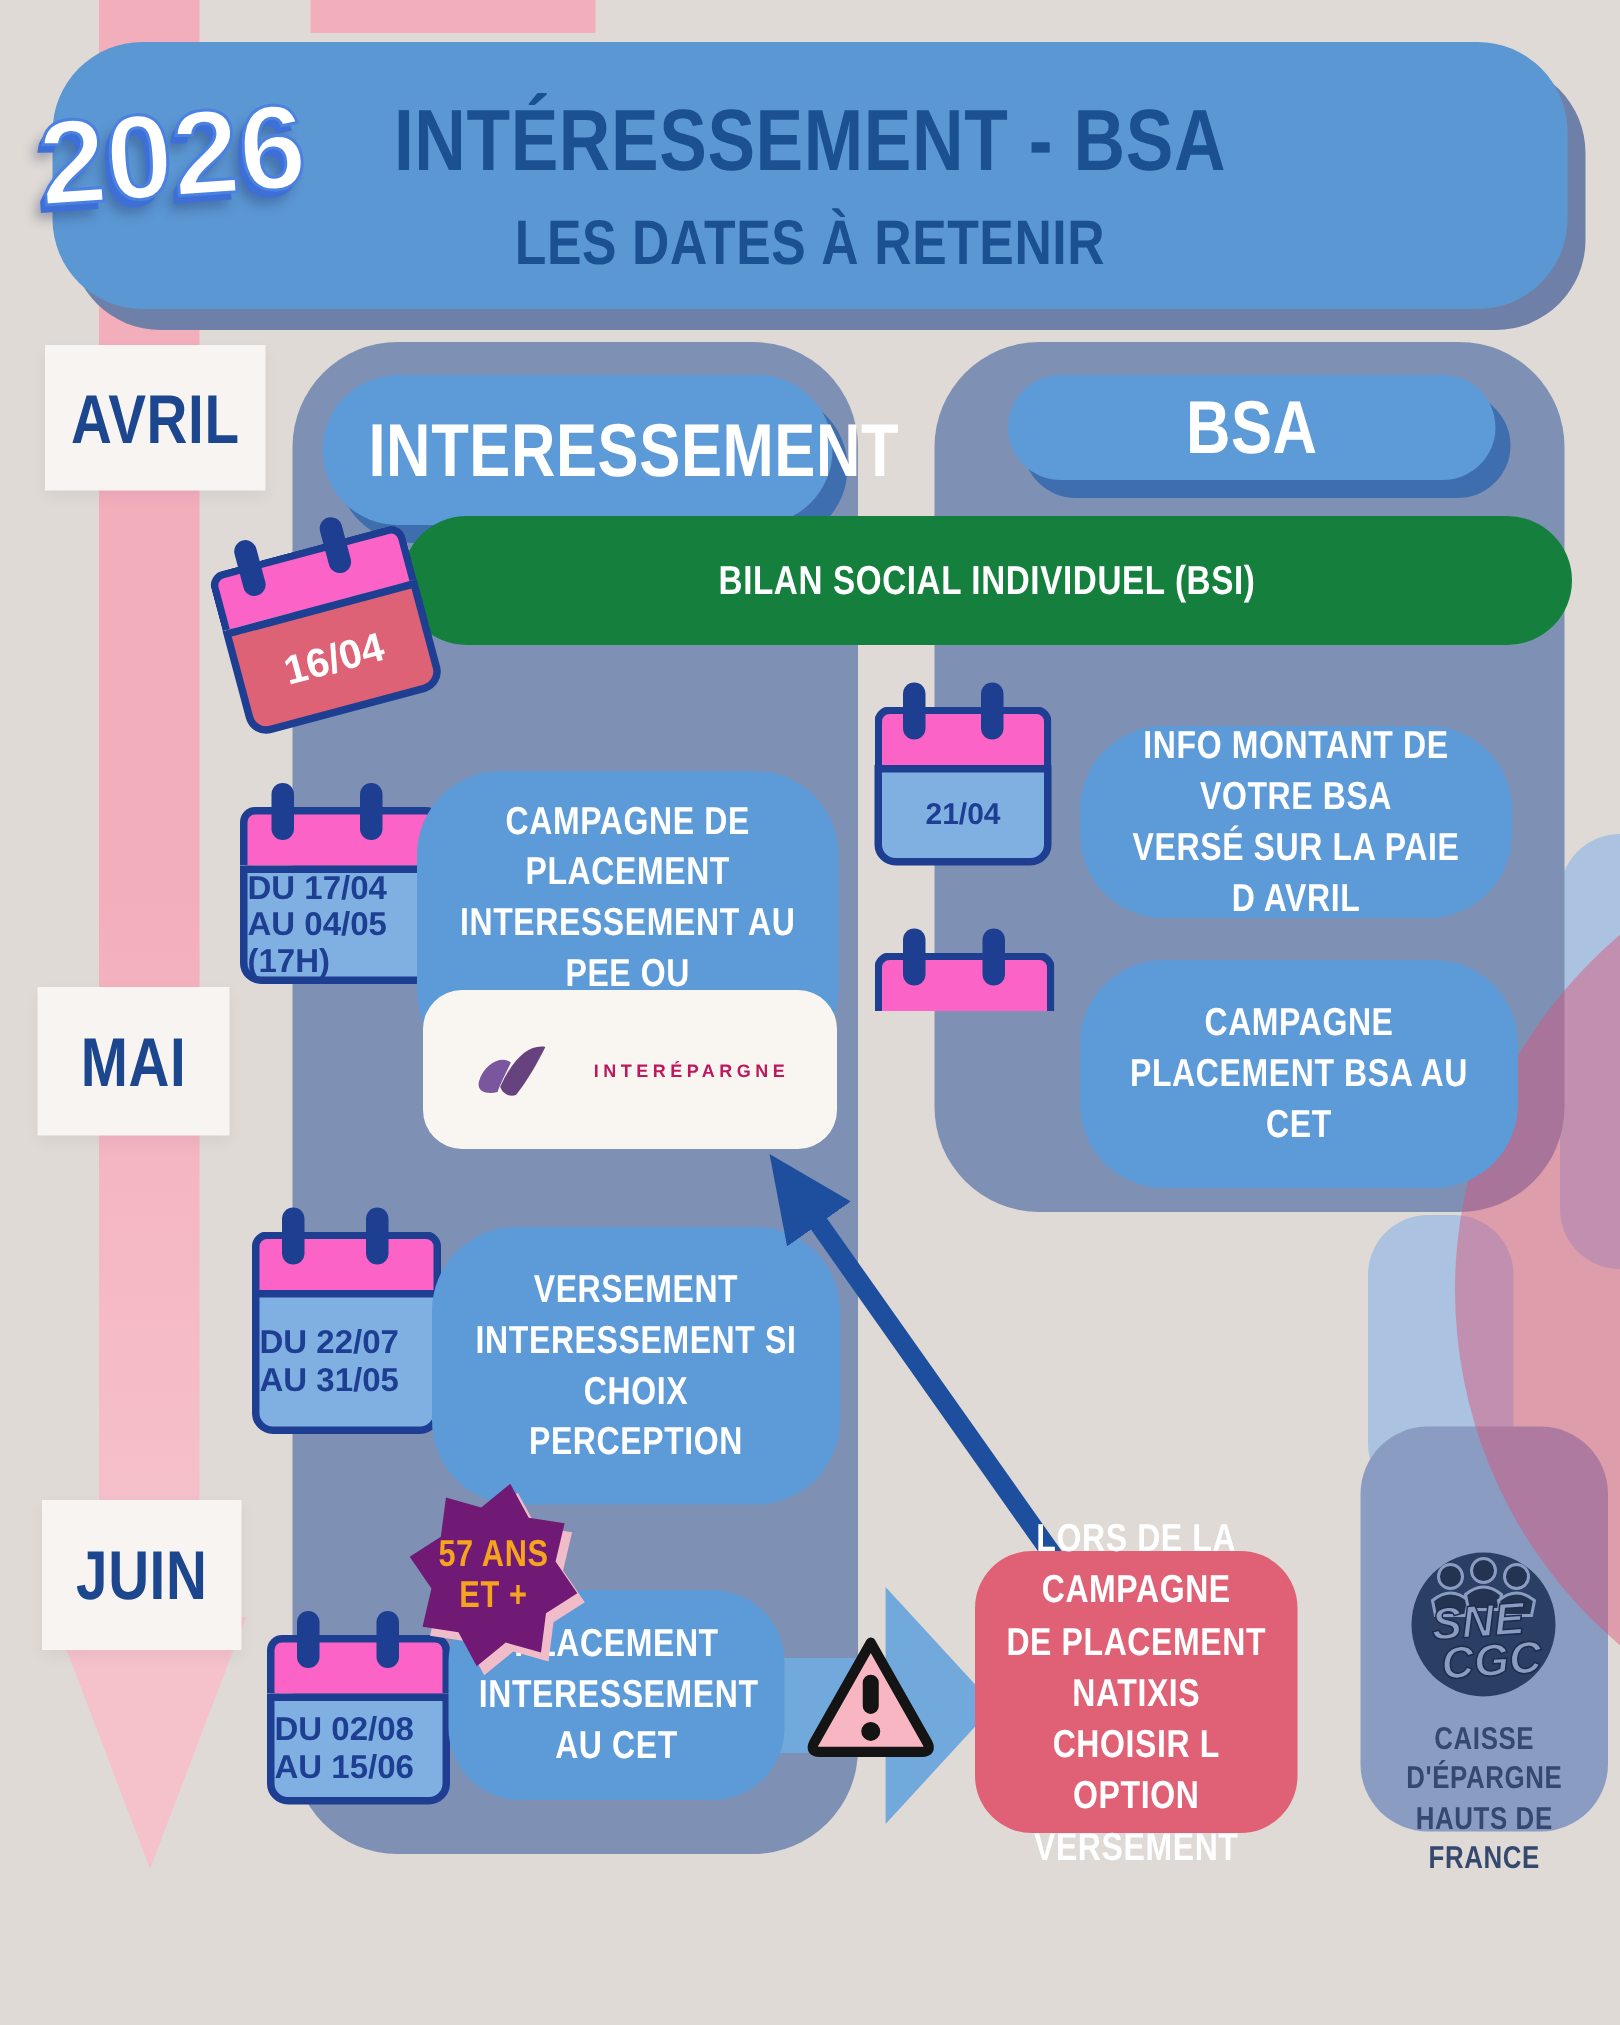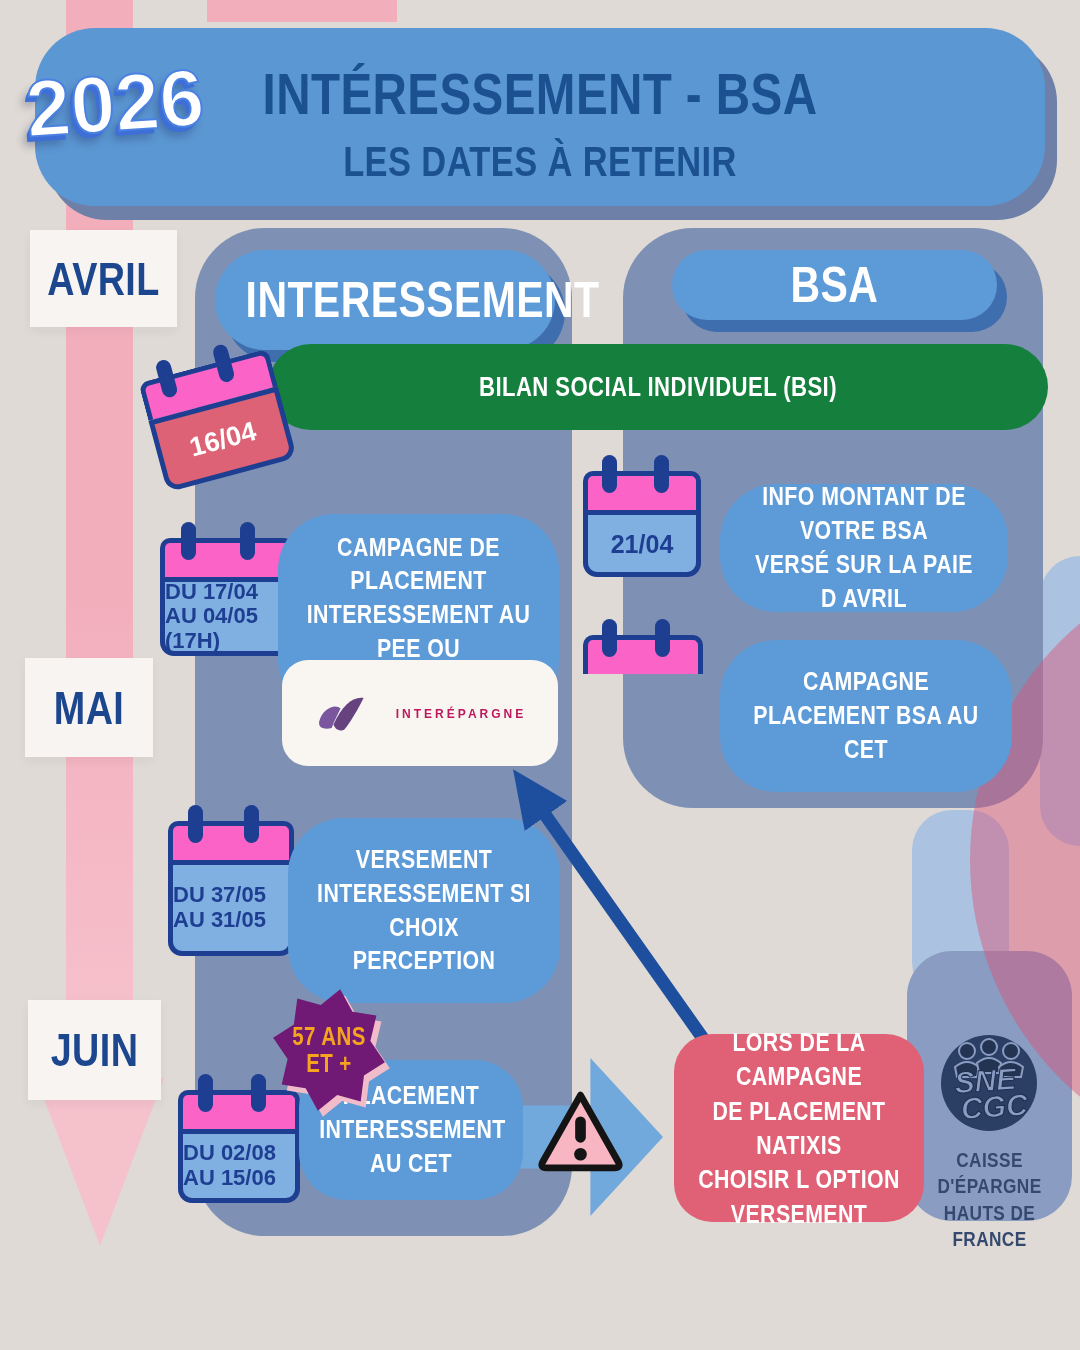--- a/index.html
+++ b/index.html
@@ -59,21 +59,21 @@
   .cal .ring.r1{left:16%;} .cal .ring.r2{left:60%;}
   .cal .band{height:34px; background:#fb63c6; border:5px solid #1e3e92; border-bottom:none;
     border-radius:10px 10px 0 0;}
   .cal .body{border:5px solid #1e3e92; border-radius:0 0 14px 14px; background:#80b0e2;
     height:calc(100% - 60px); display:flex; align-items:center; justify-content:center;
     color:#1e3e92; font-size:22px; font-weight:800; line-height:1.12;}
   .cal-16{left:150px; top:348px; width:134px; height:140px; transform:rotate(-15deg);}
   .cal-16 .body{background:#dd6276; color:#fff; font-size:27px;}
   .cal-17{left:160px; top:522px; width:134px; height:145px;}
   .cal-21{left:583px; top:455px; width:118px; height:133px;}
-  .cal-21 .body{font-size:25px;}
+  .cal-21 .body{font-size:20px;}
   .cal-28{left:583px; top:619px; width:120px; height:140px;}
   .cal-22{left:168px; top:805px; width:126px; height:162px;}
   .cal-02{left:178px; top:1074px; width:122px; height:140px;}
   
   .bubble{background:#5d9ad8; display:flex; align-items:center; justify-content:center;
     color:#fff; font-size:26px; line-height:1.3;}
   .bub-1{left:278px; top:514px; width:281px; height:202px; border-radius:56px;}
   .bub-2{left:720px; top:484px; width:288px; height:128px; border-radius:56px;}
   .bub-3{left:720px; top:640px; width:292px; height:152px; border-radius:56px;}
   .bub-4{left:288px; top:818px; width:272px; height:185px; border-radius:56px;}
@@ -89,22 +89,22 @@
   .badge{left:272px; top:988px; width:114px; height:124px; background:#701a75;
     display:flex; align-items:center; justify-content:center;
     color:#f6a41e; font-size:25px; line-height:1.08;}
   .star8{clip-path:polygon(99% 59.8%,80.7% 70.6%,77.8% 91.6%,57.2% 86.3%,40.2% 99%,29.5% 80.8%,
     8.5% 77.8%,13.7% 57.2%,1% 40.2%,19.2% 29.4%,22.2% 8.4%,42.8% 13.7%,59.8% 1%,70.6% 19.2%,
     91.6% 22.2%,86.3% 42.8%);}
   
   .blue-arrow{left:498px; top:1058px; width:165px; height:158px; background:#72a9dc;
     clip-path:polygon(0 30%,56% 30%,56% 0,100% 50%,56% 100%,56% 70%,0 70%);}
   .warn{left:532px; top:1086px; width:97px; height:90px;}
-  .red-note{left:650px; top:1034px; width:250px; height:188px; border-radius:38px; background:#e06175;
-    display:flex; align-items:center; justify-content:center; color:#fff; font-size:26px; line-height:1.32;margin-left:24px;}
+  .red-note{left:650px; top:1034px; width:215px; height:188px; border-radius:38px; background:#e06175;
+    display:flex; align-items:center; justify-content:center; color:#fff; font-size:26px; line-height:1.32;}
   
   .sne-box{left:907px; top:951px; width:165px; height:270px; border-radius:45px; background:#8a9cc2;}
   .sne-logo{position:absolute; left:32px; top:82px; width:100px; height:100px;}
   .sne-caption{position:absolute; left:0; top:196px; width:100%; color:#35496f; font-size:21px;
     line-height:1.25; font-weight:700;}
   .svg-overlay{left:0; top:0; width:1080px; height:1350px; pointer-events:none;}
 </style>
 </head>
 <body>
 
@@ -204,21 +204,21 @@
   </div>
   <div class="abs bubble bub-3">
     <span class="txt">CAMPAGNE PLACEMENT BSA AU
 CET</span>
   </div>
 
   <div class="abs cal cal-22">
     <span class="ring r1"></span>
     <span class="ring r2"></span>
     <div class="band"></div>
-    <div class="body">DU 37/05
+    <div class="body">DU 22/07
 AU
 31/05</div>
   </div>
   <div class="abs bubble bub-4">
     <span class="txt">VERSEMENT
 INTERESSEMENT SI CHOIX
 PERCEPTION</span>
   </div>
 
   <svg class="abs svg-overlay" viewBox="0 0 1080 1350">

